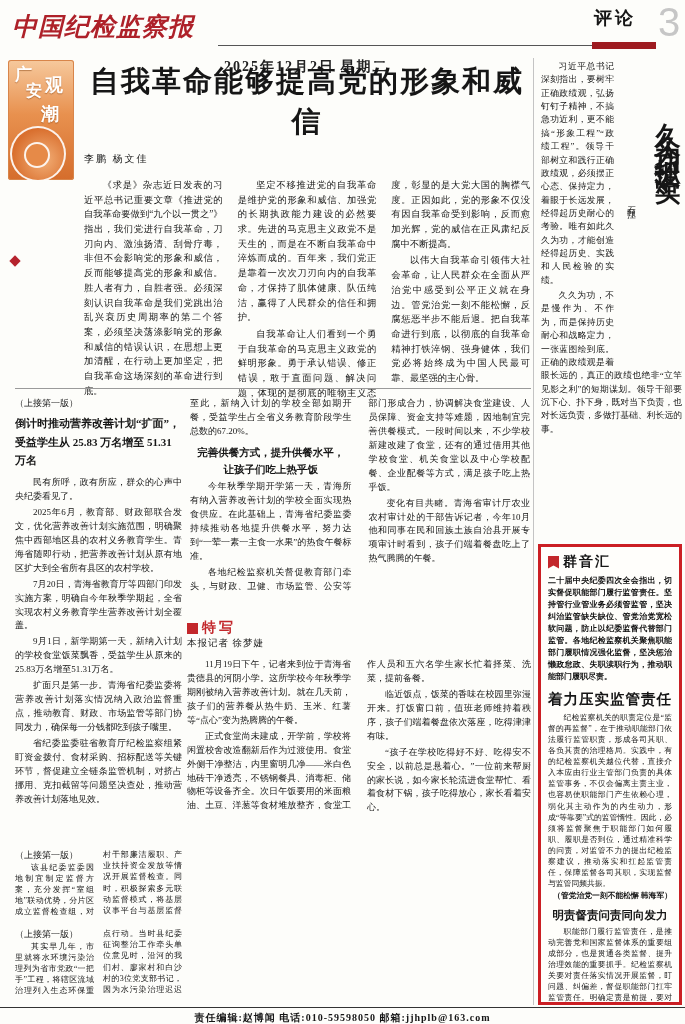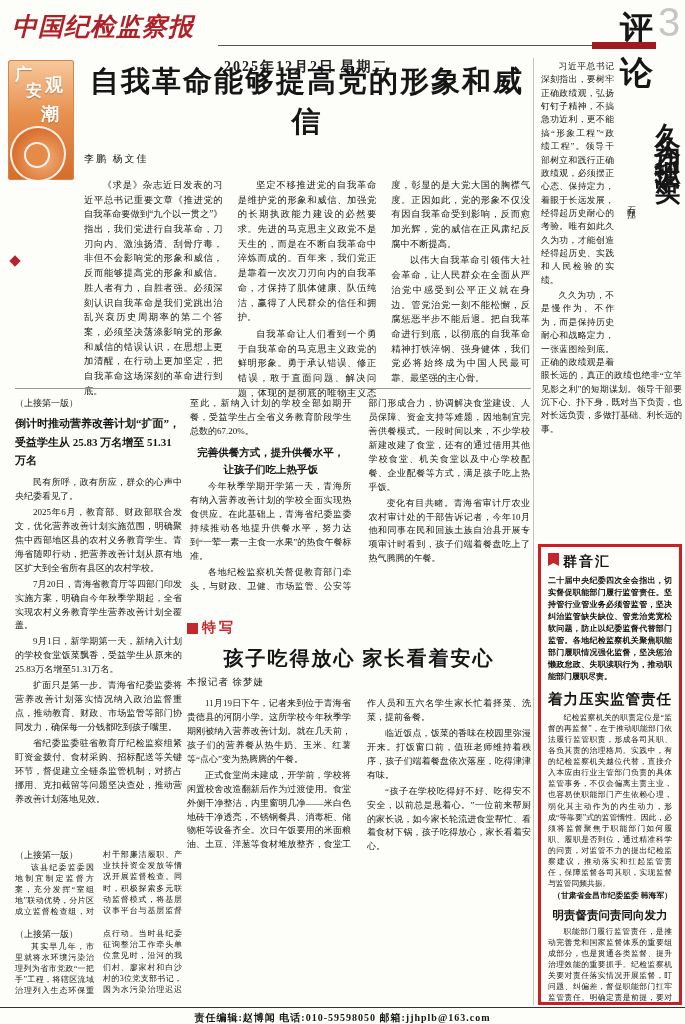--- a/index.html
+++ b/index.html
@@ -9,22 +9,22 @@
     background:#fdfdfa; color:#161616; overflow:hidden;
     font-family:"Liberation Serif","DejaVu Serif",serif;
   }
   
   .masthead { position:absolute; left:12px; top:10px; width:190px;
     font-size:25px; font-weight:bold; font-style:italic; color:#ae2129;
     letter-spacing:1px; white-space:nowrap; }
   .dateline { position:absolute; left:224px; top:30px; font-size:14px;
     letter-spacing:2px; color:#222; font-weight:bold;margin-top:28px; }
   .header-rule { position:absolute; left:218px; top:45px; width:438px; height:1px; background:#555; }
-  .section-title { position:absolute; left:594px; top:6px; font-size:33px;
-    font-weight:bold; letter-spacing:3px;margin-left:26px; }
+  .section-title { position:absolute; left:594px; top:6px; font-size:18px;
+    font-weight:bold; letter-spacing:3px; }
   .section-bar { position:absolute; left:592px; top:42px; width:64px; height:7px; background:#9e1b20; }
   .page-num { position:absolute; left:658px; top:0px; font-size:40px; color:#c6c6c6;
     font-family:"Liberation Sans",sans-serif; }
   
   .brand-box { position:absolute; left:8px; top:60px; width:66px; height:120px;
     border-radius:3px; overflow:hidden;
     background:linear-gradient(180deg,#f6c99d 0%,#e8914f 45%,#d56d2c 100%);
     box-shadow:0 0 0 1px #d8854a inset; }
   .brand-char { position:absolute; color:#fff; font-weight:bold;
     text-shadow:0 1px 1px rgba(120,50,0,.45); font-family:"Liberation Serif",serif; }
@@ -54,21 +54,21 @@
   .right-article { position:absolute; left:541px; top:60px; width:141px; height:480px;
     overflow:hidden; font-size:8.8px; line-height:1.52; text-align:justify; }
   .vt { float:right; width:62px; height:258px; margin:42px 0 4px 6px; position:relative; }
   .vt-title { position:absolute; right:2px; top:0; writing-mode:vertical-rl;
     text-orientation:upright; font-size:26px; font-weight:bold; letter-spacing:9px; line-height:1; }
   .vt-author { position:absolute; left:5px; top:98px; writing-mode:vertical-rl;
     text-orientation:upright; font-size:8.5px; letter-spacing:2px; color:#222; }
   
   .voices { position:absolute; left:538px; top:544px; width:144px; height:461px;
     border:3px solid #cb1f24; background:#fffefb; padding:6px 7px; overflow:hidden; }
-  .vb-header { display:flex; gap:4px; margin-bottom:4px; }
+  .vb-header { display:flex; align-items:center; gap:4px; margin-bottom:4px; }
   .vb-icon { width:11px; height:13px; background:#c3272b;
     clip-path:polygon(0 0,100% 0,100% 100%,50% 76%,0 100%); }
   .vb-title { font-size:14px; font-weight:bold; letter-spacing:2px; }
   .vb-intro { font-size:8px; line-height:1.5; text-align:justify; font-weight:bold; color:#101010; }
   .vb-sec-title { text-align:center; font-weight:bold; margin:7px 0 3px; white-space:nowrap; }
   .vb-sec-title.big { font-size:14.5px; letter-spacing:1px; }
   .vb-sec-title.small { font-size:11.5px; }
   .vb-body { font-size:7.8px; line-height:1.42; text-align:justify; text-indent:2em; }
   .vb-src { font-size:7.8px; font-weight:bold; text-align:right; margin-top:1px; }
   
@@ -150,21 +150,21 @@
 
   <div class="voices">
     <div class="vb-header">
       <span class="vb-icon"></span>
       <span class="vb-title">群音汇</span>
     </div>
     <div class="vb-intro">二十届中央纪委四次全会指出，切实督促职能部门履行监管责任。坚持管行业管业务必须管监管，坚决纠治监管缺失缺位、管党治党宽松软问题，防止以纪委监督代替部门监管。各地纪检监察机关聚焦职能部门履职情况强化监督，坚决惩治懒政怠政、失职渎职行为，推动职能部门履职尽责。</div>
 
     <div class="vb-sec-title big">着力压实监管责任</div>
     <div class="vb-body">纪检监察机关的职责定位是“监督的再监督”，在于推动职能部门依法履行监管职责，形成各司其职、各负其责的治理格局。实践中，有的纪检监察机关越位代替，直接介入本应由行业主管部门负责的具体监管事务，不仅会偏离主责主业，也容易使职能部门产生依赖心理，弱化其主动作为的内生动力，形成“等靠要”式的监管惰性。因此，必须将监督聚焦于职能部门如何履职、履职是否到位，通过精准科学的问责，对监管不力的提出纪检监察建议，推动落实和扛起监管责任，保障监督各司其职，实现监督与监管同频共振。</div>
-    <div class="vb-src">（甘肃省金昌市纪委监委  韩海军）</div>
+    <div class="vb-src">（管党治党一刻不能松懈  韩海军）</div>
 
     <div class="vb-sec-title small">明责督责问责同向发力</div>
     <div class="vb-body">职能部门履行监管责任，是推动完善党和国家监督体系的重要组成部分，也是贯通各类监督、提升治理效能的重要抓手。纪检监察机关要对责任落实情况开展监督，盯问题、纠偏差，督促职能部门扛牢监管责任。明确定责是前提，要对照“管行业管业务必须管监管”要求，推动职能部门健全责任清单，从源头上厘清权责边界。常态督责是关键，要运用列席会议、约谈提醒等方式，常态化开展监督，防止履职偏差，持续传导压力，压实责任。精准问责是抓手，对监督缺位、错位、乏力等问题，要持续深挖细查，以严肃问责倒逼职能部门责任落实。</div>
 
   </div>
 
   <div class="colA">
     <div class="cont-tag">（上接第一版）</div>
     <div class="colA-head">倒计时推动营养改善计划“扩面”，受益学生从 25.83 万名增至 51.31 万名</div>
     <div class="colA-body">
@@ -183,21 +183,20 @@
     <p>今年秋季学期开学第一天，青海所有纳入营养改善计划的学校全面实现热食供应。在此基础上，青海省纪委监委持续推动各地提升供餐水平，努力达到“一荤一素一主食一水果”的热食午餐标准。</p>
     <p>各地纪检监察机关督促教育部门牵头，与财政、卫健、市场监管、公安等部门形成合力，协调解决食堂建设、人员保障、资金支持等难题，因地制宜完善供餐模式。一段时间以来，不少学校新建改建了食堂，还有的通过借用其他学校食堂、机关食堂以及中心学校配餐、企业配餐等方式，满足孩子吃上热乎饭。</p>
     <p>变化有目共睹。青海省审计厅农业农村审计处的干部告诉记者，今年10月他和同事在民和回族土族自治县开展专项审计时看到，孩子们端着餐盘吃上了热气腾腾的午餐。</p>
   </div>
 
   <div class="feature">
     <div class="ft-tagrow">
       <span class="ft-icon"></span>
       <span class="ft-tag">特写</span>
     </div>
-    <div class="ft-title">孩子吃得放心  家长看着安心</div>
     <div class="ft-byline">本报记者  徐梦婕</div>
     <div class="ft-body">
       <p>11月19日下午，记者来到位于青海省贵德县的河阴小学。这所学校今年秋季学期刚被纳入营养改善计划。就在几天前，孩子们的营养餐从热牛奶、玉米、红薯等“点心”变为热腾腾的午餐。</p>
       <p>正式食堂尚未建成，开学前，学校将闲置校舍改造翻新后作为过渡使用。食堂外侧干净整洁，内里窗明几净——米白色地砖干净透亮，不锈钢餐具、消毒柜、储物柜等设备齐全。次日午饭要用的米面粮油、土豆、洋葱等食材堆放整齐，食堂工作人员和五六名学生家长忙着择菜、洗菜，提前备餐。</p>
       <p>临近饭点，饭菜的香味在校园里弥漫开来。打饭窗口前，值班老师维持着秩序，孩子们端着餐盘依次落座，吃得津津有味。</p>
       <p>“孩子在学校吃得好不好、吃得安不安全，以前总是悬着心。”一位前来帮厨的家长说，如今家长轮流进食堂帮忙、看着食材下锅，孩子吃得放心，家长看着安心。</p>
     </div>
   </div>
 
   <div class="mini mini1">

